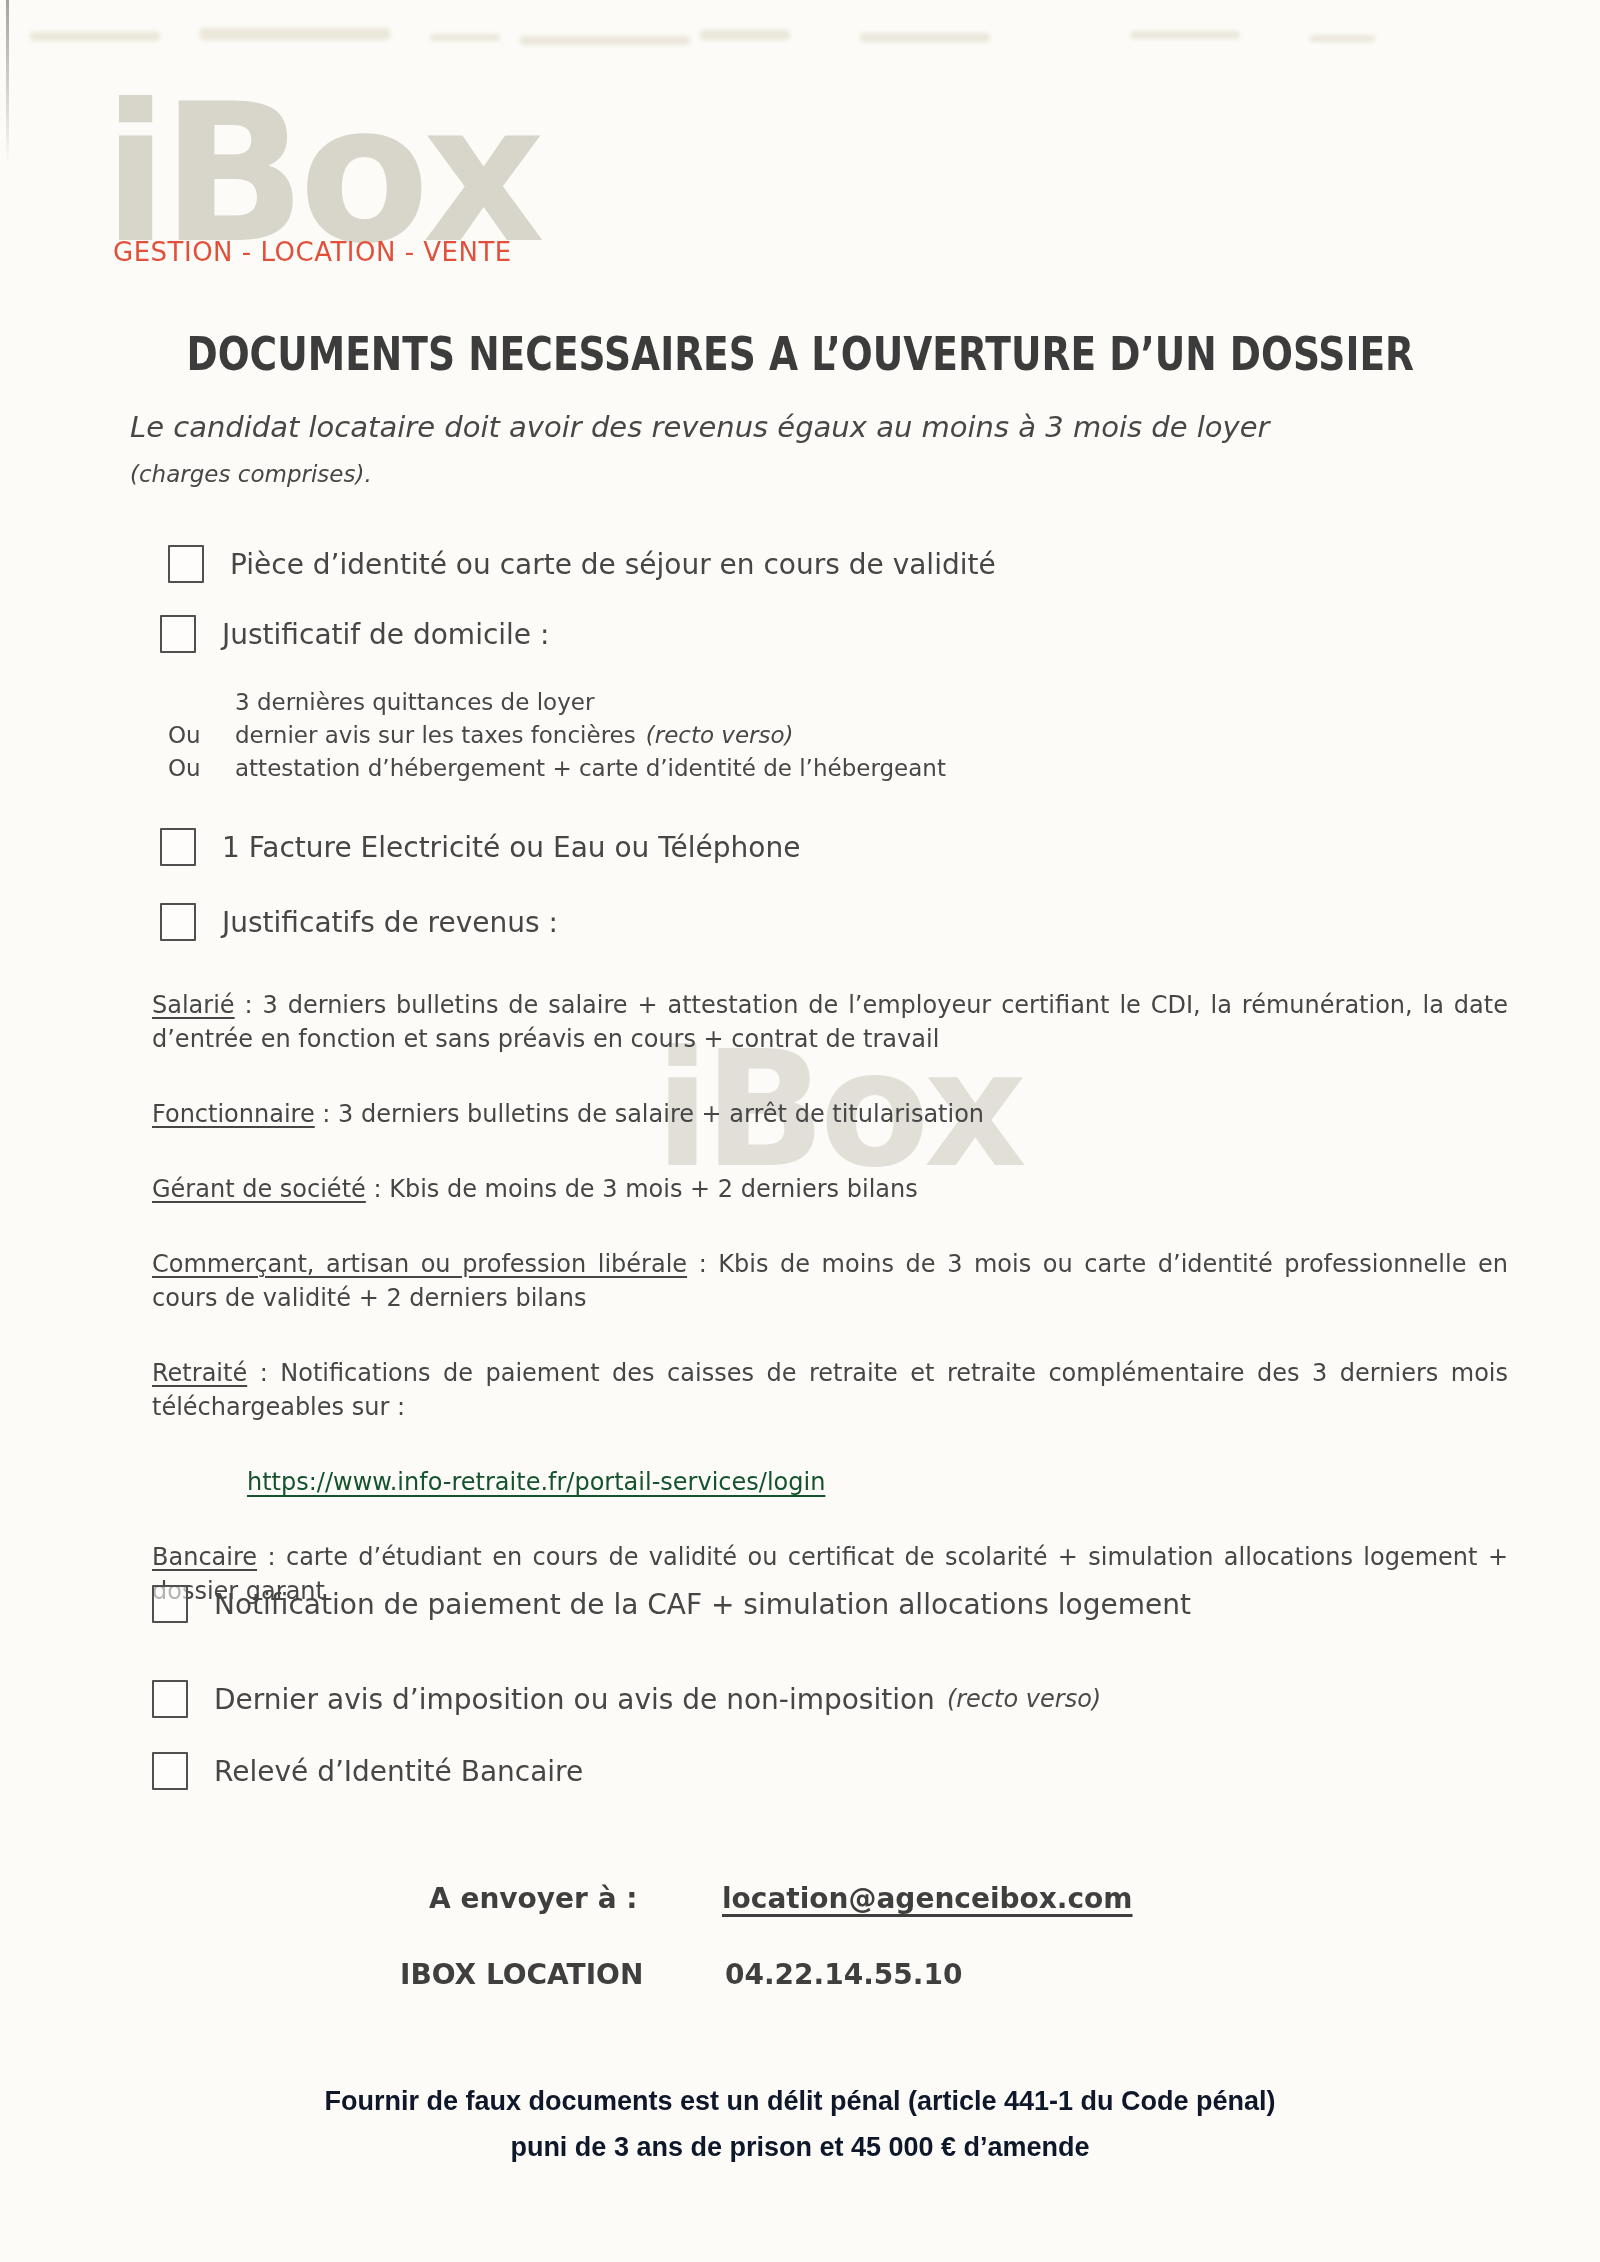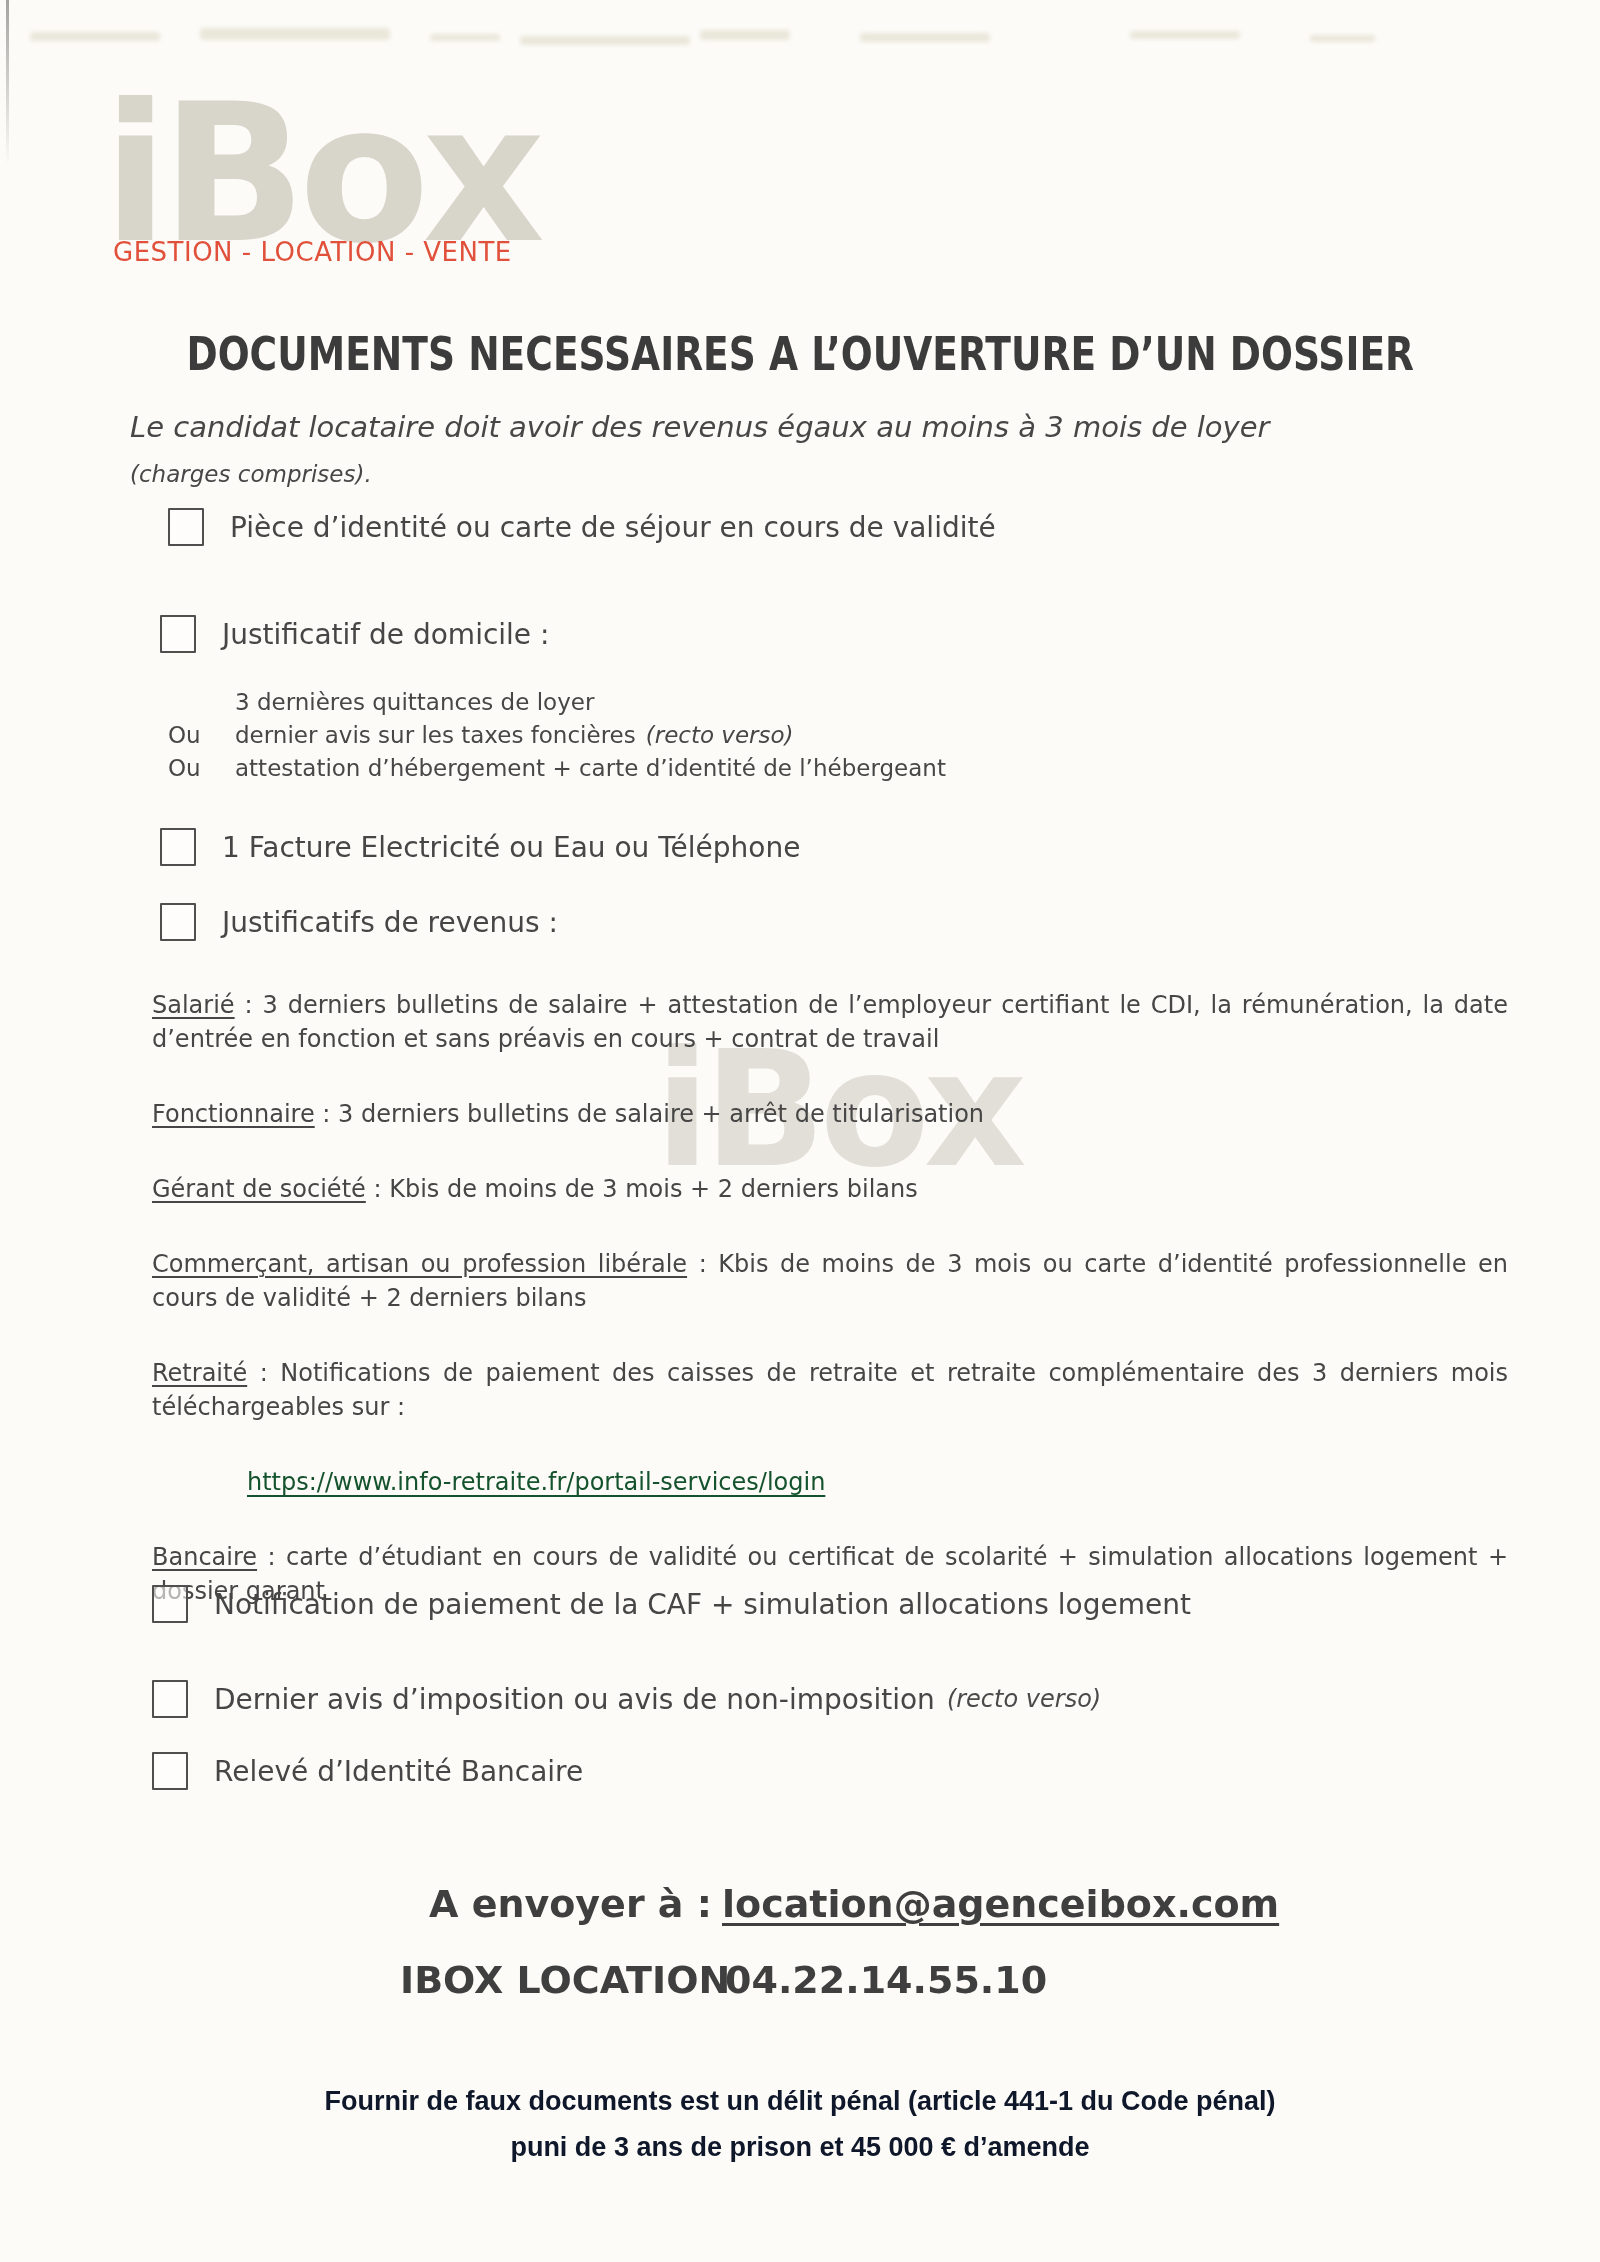--- a/index.html
+++ b/index.html
@@ -41,21 +41,21 @@
   .or-prefix { width:80px; padding-left:13px; box-sizing:border-box; flex:0 0 auto; }
   .sub-note { font-style:italic; }
   
   .profiles { position:absolute; left:152px; top:988px; width:1356px;
     font-size:24px; line-height:34px; text-align:justify; color:#464646; }
   .profile { margin:0 0 41px 0; }
   .lead { text-decoration:underline; text-underline-offset:4px; }
   .profile-linkline { padding-left:95px; text-align:left; }
   .profile-link { text-decoration:underline; text-underline-offset:5px; cursor:pointer; color:#14532d; }
   
-  .send-row, .agency-row { position:absolute; font-weight:bold; font-size:38px; color:#3f3f3f; }
+  .send-row, .agency-row { position:absolute; font-weight:bold; font-size:28px; color:#3f3f3f; }
   .send-row { top:1882px; left:0; width:100%; height:50px; }
   .agency-row { top:1958px; left:0; width:100%; height:50px; }
   .pos { position:absolute; white-space:nowrap; }
   .email { text-decoration:underline; text-decoration-thickness:3px; text-underline-offset:6px; cursor:pointer; }
   
   .warning { position:absolute; top:2078px; left:0; width:100%; text-align:center;
     font-family:"Liberation Sans", sans-serif;
     font-weight:bold; font-size:27px; line-height:46px; color:#0f172a; }
   
   .watermark { position:absolute; left:655px; top:1030px; z-index:0;
@@ -84,21 +84,21 @@
     <div class="brand">iBox</div>
     <div class="tagline">GESTION - LOCATION - VENTE</div>
 
     <h1 class="doc-title" style="margin:0;"><span class="squeeze">DOCUMENTS NECESSAIRES A L’OUVERTURE D’UN DOSSIER</span></h1>
 
     <div class="intro">
       <div class="l1">Le candidat locataire doit avoir des revenus égaux au moins à 3 mois de loyer</div>
       <div class="l2">(charges comprises).</div>
     </div>
 
-    <div class="check-row" style="left:160px; top:508px;padding-left:8px;">
+    <div class="check-row" style="left:160px; top:545px;padding-left:8px;">
       <span class="checkbox"></span>
       <span class="check-label">Pièce d’identité ou carte de séjour en cours de validité</span>
     </div>
     <div class="check-row" style="left:160px; top:615px;">
       <span class="checkbox"></span>
       <span class="check-label">Justificatif de domicile :</span>
     </div>
 
     <div class="sub-options">
       <div class="sub-row">

